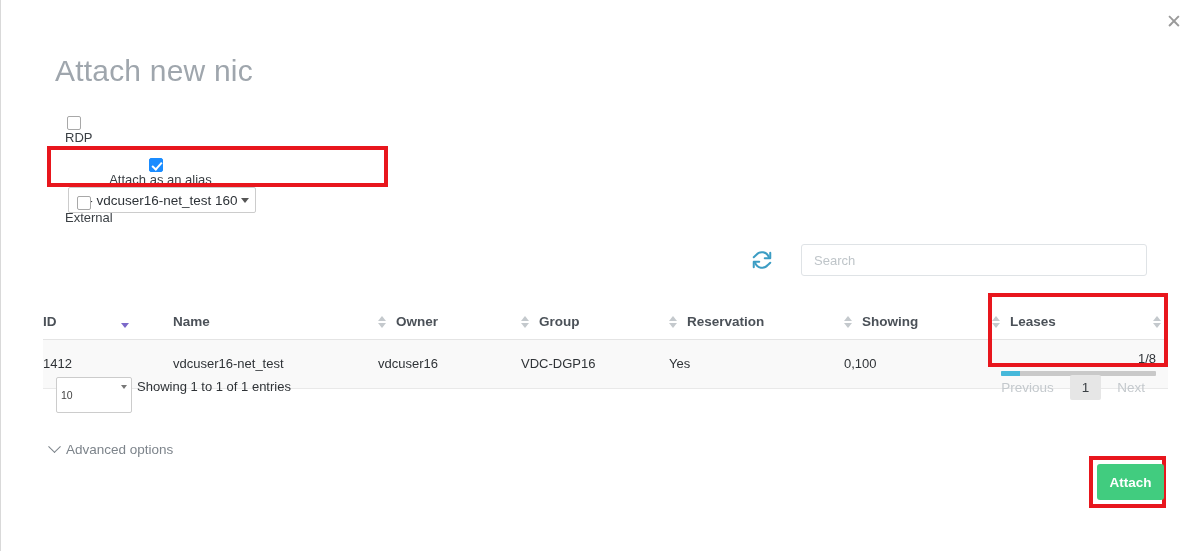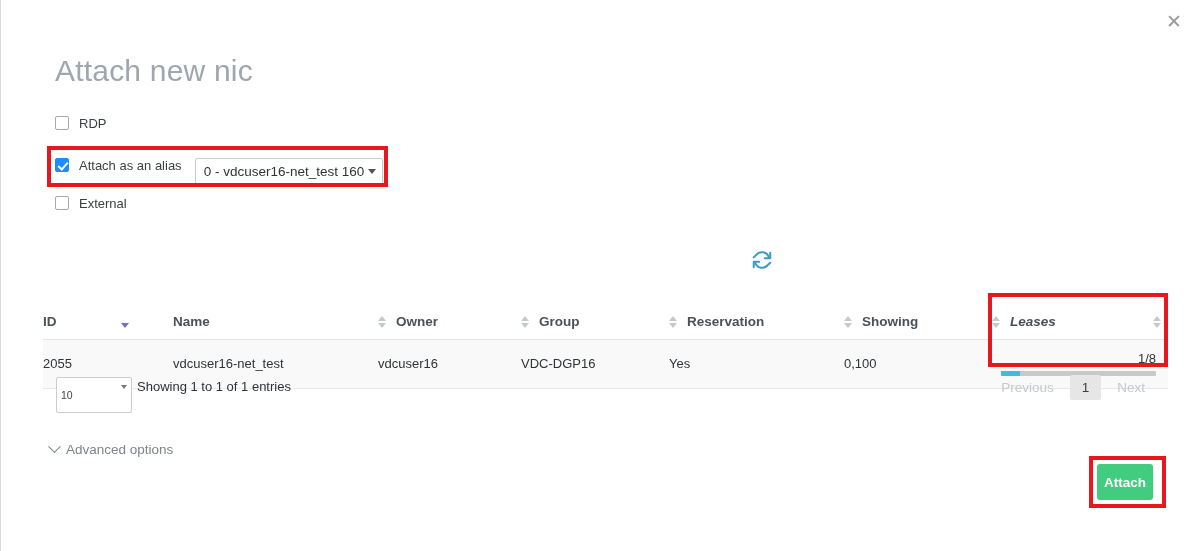--- a/index.html
+++ b/index.html
@@ -40,21 +40,22 @@
     font-weight: 300;
     color: #9fa6ad;
     letter-spacing: 0.2px;
     white-space: nowrap;
   }
 
   
   .chk-row {
     position: absolute;
     display: flex;
-    align-items: flex-start;
+    align-items: center;
+    flex-direction: column;
   }
   .chk-row.rdp   { left: 54px; top: 116px; }
   .chk-row.alias { left: 54px; top: 158px; }
   .chk-row.ext   { left: 54px; top: 196px; }
 
   .cbox {
     width: 14px; height: 14px;
     border: 1px solid #a8a8a8;
     border-radius: 2px;
     background: #ffffff;
@@ -226,21 +227,20 @@
   .col-name { width: 205px; }
   .col-own  { width: 143px; }
   .col-grp  { width: 148px; }
   .col-res  { width: 175px; }
   .col-clu  { width: 148px; }
   .col-lea  { width: 176px; }
 
   .th-lease-wrap {
     display: flex; align-items: center;
     justify-content: flex-start;
-    font-style: italic;
   }
   .lease-cell {
     text-align: right;
     padding-right: 12px !important;
   }
   .lease-count { font-size: 13px; color: #2f3337; }
   .lease-bar {
     margin-top: 5px;
     height: 5px;
     width: 155px;
@@ -325,21 +325,21 @@
     margin-right: 7px;
     border: solid #7d848b;
     border-width: 0 1.6px 1.6px 0;
     transform: rotate(45deg) translate(-2px,-2px);
   }
 
   
   .attach-btn {
     position: absolute;
     left: 1096px; top: 464px;
-    width: 56px; height: 36px;
+    width: 67px; height: 36px;
     background: #41cc7f;
     border: none;
     border-radius: 3px;
     color: #ffffff;
     font-size: 13.5px;
     font-weight: bold;
     font-family: "Liberation Sans", sans-serif;
     cursor: pointer;
     z-index: 25;
   }
@@ -375,20 +375,21 @@
 
   <span class="refresh-icon">
     <svg width="22" height="22" viewBox="0 0 24 24" fill="none" stroke="#3c9dc4" stroke-width="2.2" stroke-linecap="round" stroke-linejoin="round">
       <polyline points="21 4 21 10 15 10"></polyline>
       <polyline points="3 20 3 14 9 14"></polyline>
       <path d="M19.5 9A8 8 0 0 0 5.6 6.6L3 9"></path>
       <path d="M4.5 15a8 8 0 0 0 13.9 2.4L21 15"></path>
     </svg>
   </span>
 
+  <input class="search-box" type="text" placeholder="Search" style="">
 
   <table class="tbl">
     <colgroup>
       <col class="col-id">
         <col class="col-sid">
         <col class="col-name">
         <col class="col-own">
       <col class="col-grp">
         <col class="col-res">
         <col class="col-clu">
@@ -439,21 +440,21 @@
           <div class="th-inner th-lease-wrap">
             <span class="sort-icon"></span>
             <span>Leases</span>
             <span class="sort-icon tail" style="margin-left:auto;margin-right:6px;"></span>
           </div>
         </th>
       </tr>
     </thead>
     <tbody>
       <tr>
-        <td>2055</td>
+        <td>1412</td>
         <td></td>
         <td>vdcuser16-net_test</td>
         <td>vdcuser16</td>
         <td>VDC-DGP16</td>
         <td>Yes</td>
         <td>0,100</td>
         <td class="lease-cell">
           <div class="lease-count">1/8</div>
           <div class="lease-bar">
             <div class="lease-bar-fill" id="leaseFill" style="width: 12.5%;"></div>

